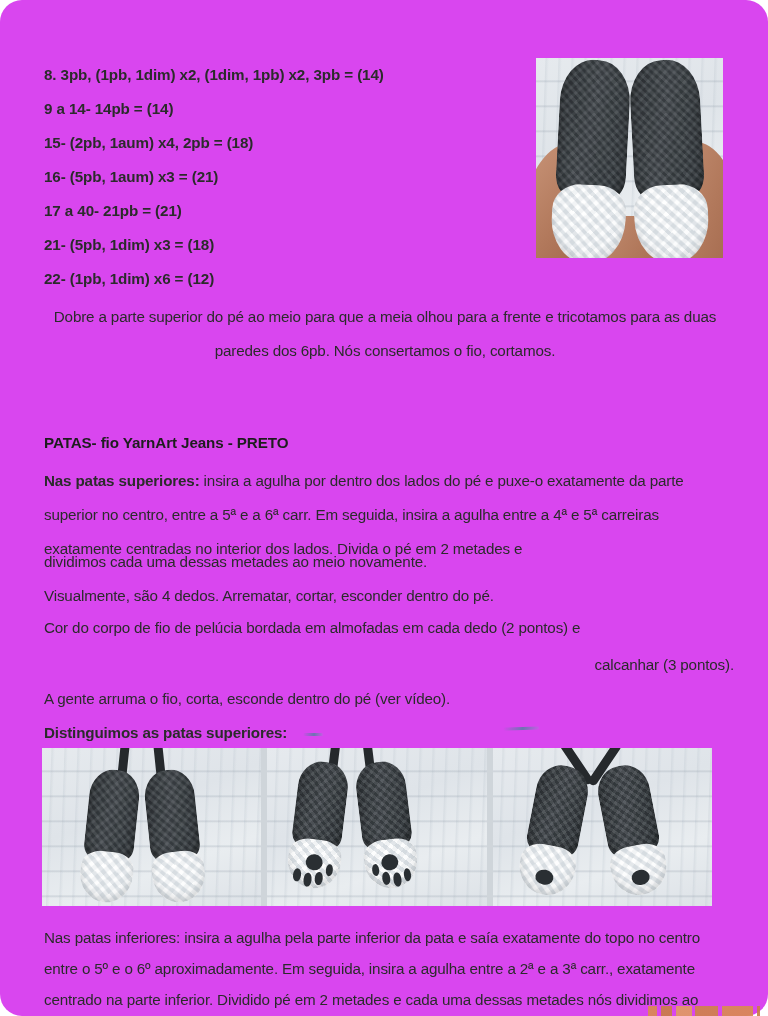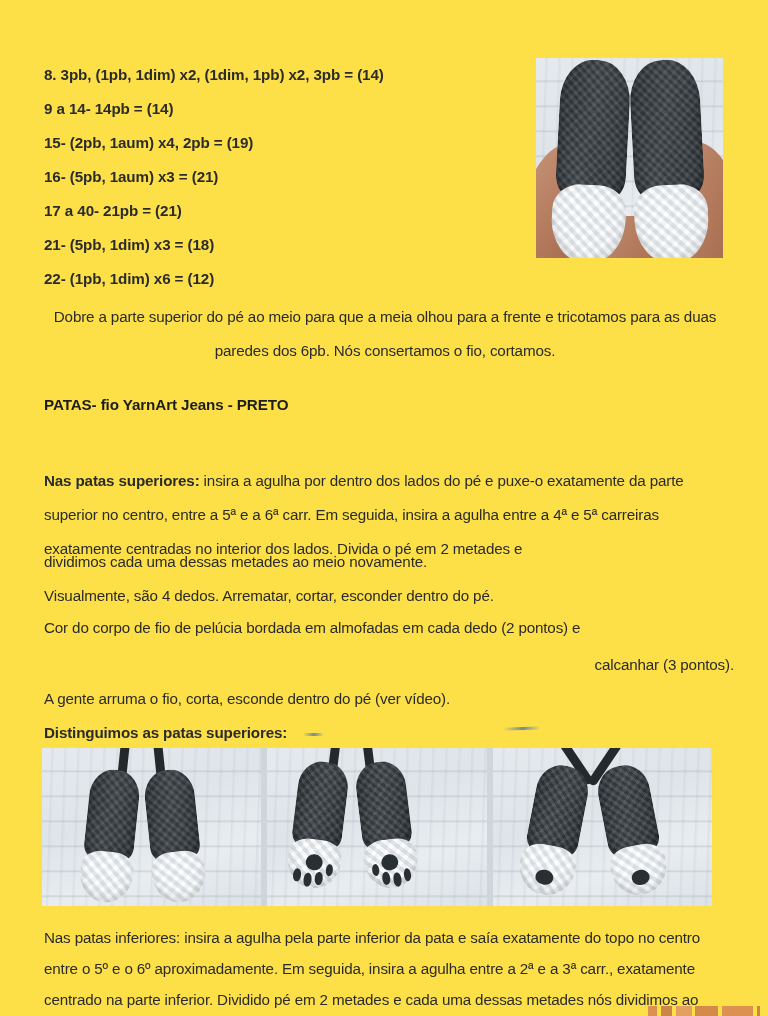--- a/index.html
+++ b/index.html
@@ -12,21 +12,22 @@
     height: 1016px;
     position: relative;
     overflow: hidden;
     font-family: "Liberation Sans", sans-serif;
     color: #231f20;
   }
 
   .page {
     position: absolute;
     inset: 0;
-    background: #fde047;
+    background: #d946ef;
+    border-radius: 22px;
   }
   .bold { font-weight: bold; }
   .lead { font-weight: bold; }
 
   .pattern-list {
     position: absolute;
     left: 44px;
     top: 58px;
     width: 470px;
   }
@@ -48,20 +49,21 @@
     letter-spacing: -0.15px;
   }
 
   .heading {
     position: absolute;
     left: 44px;
     font-size: 15.2px;
     font-weight: bold;
     color: #1d1d1d;
     letter-spacing: -0.1px;
+    margin-top: 38px;
   }
 
   
   .photo {
     position: absolute;
     overflow: hidden;
     background: #d9dde1;
   }
 
   .wood {
@@ -177,21 +179,21 @@
   }
 </style>
 </head>
 <body>
 
 <div class="page">
 
   <div class="pattern-list">
     <div class="row">8. 3pb, (1pb, 1dim) x2, (1dim, 1pb) x2, 3pb = (14)</div>
     <div class="row">9 a 14- 14pb = (14)</div>
-    <div class="row">15- (2pb, 1aum) x4, 2pb = (19)</div>
+    <div class="row">15- (2pb, 1aum) x4, 2pb = (18)</div>
     <div class="row">16- (5pb, 1aum) x3 = (21)</div>
     <div class="row">17 a 40- 21pb = (21)</div>
     <div class="row">21- (5pb, 1dim) x3 = (18)</div>
     <div class="row">22- (1pb, 1dim) x6 = (12)</div>
   </div>
 
   <div class="photo" style="left:536px; top:58px; width:187px; height:200px;">
     <div class="wood"></div>
 
     <div class="hand" style="left:-14px; top:86px; width:78px; height:130px; transform:rotate(9deg);"></div>

